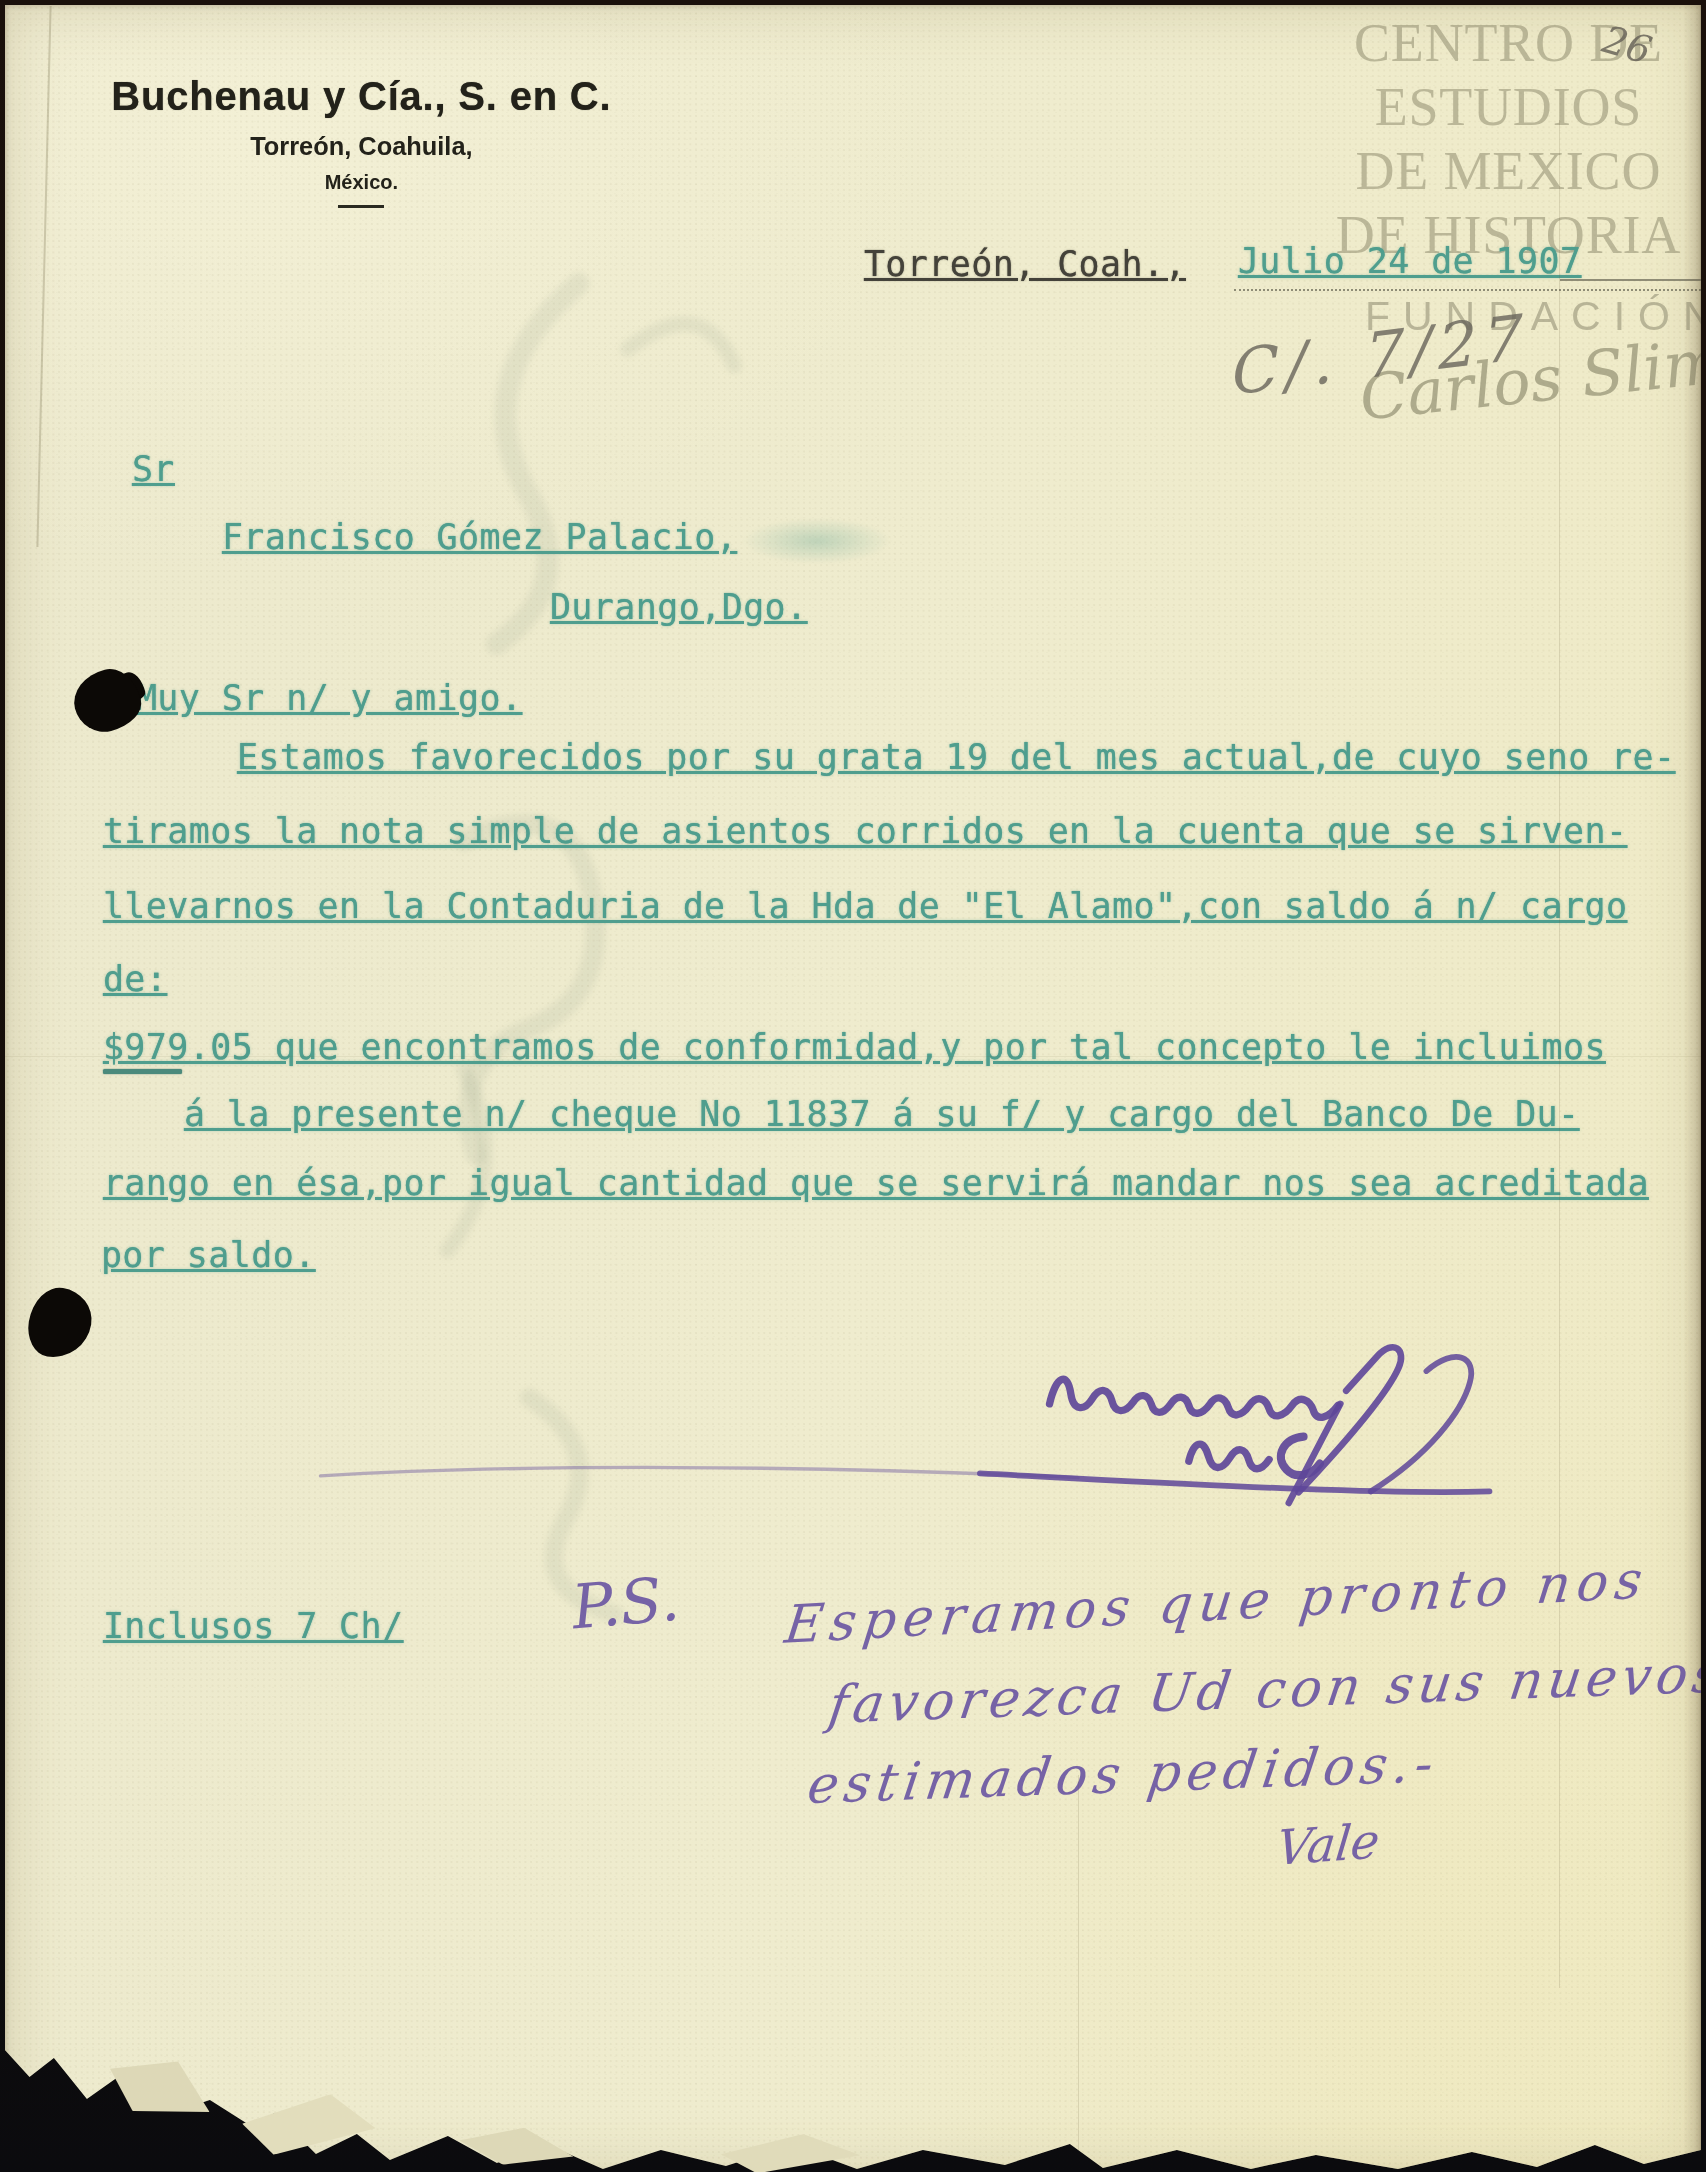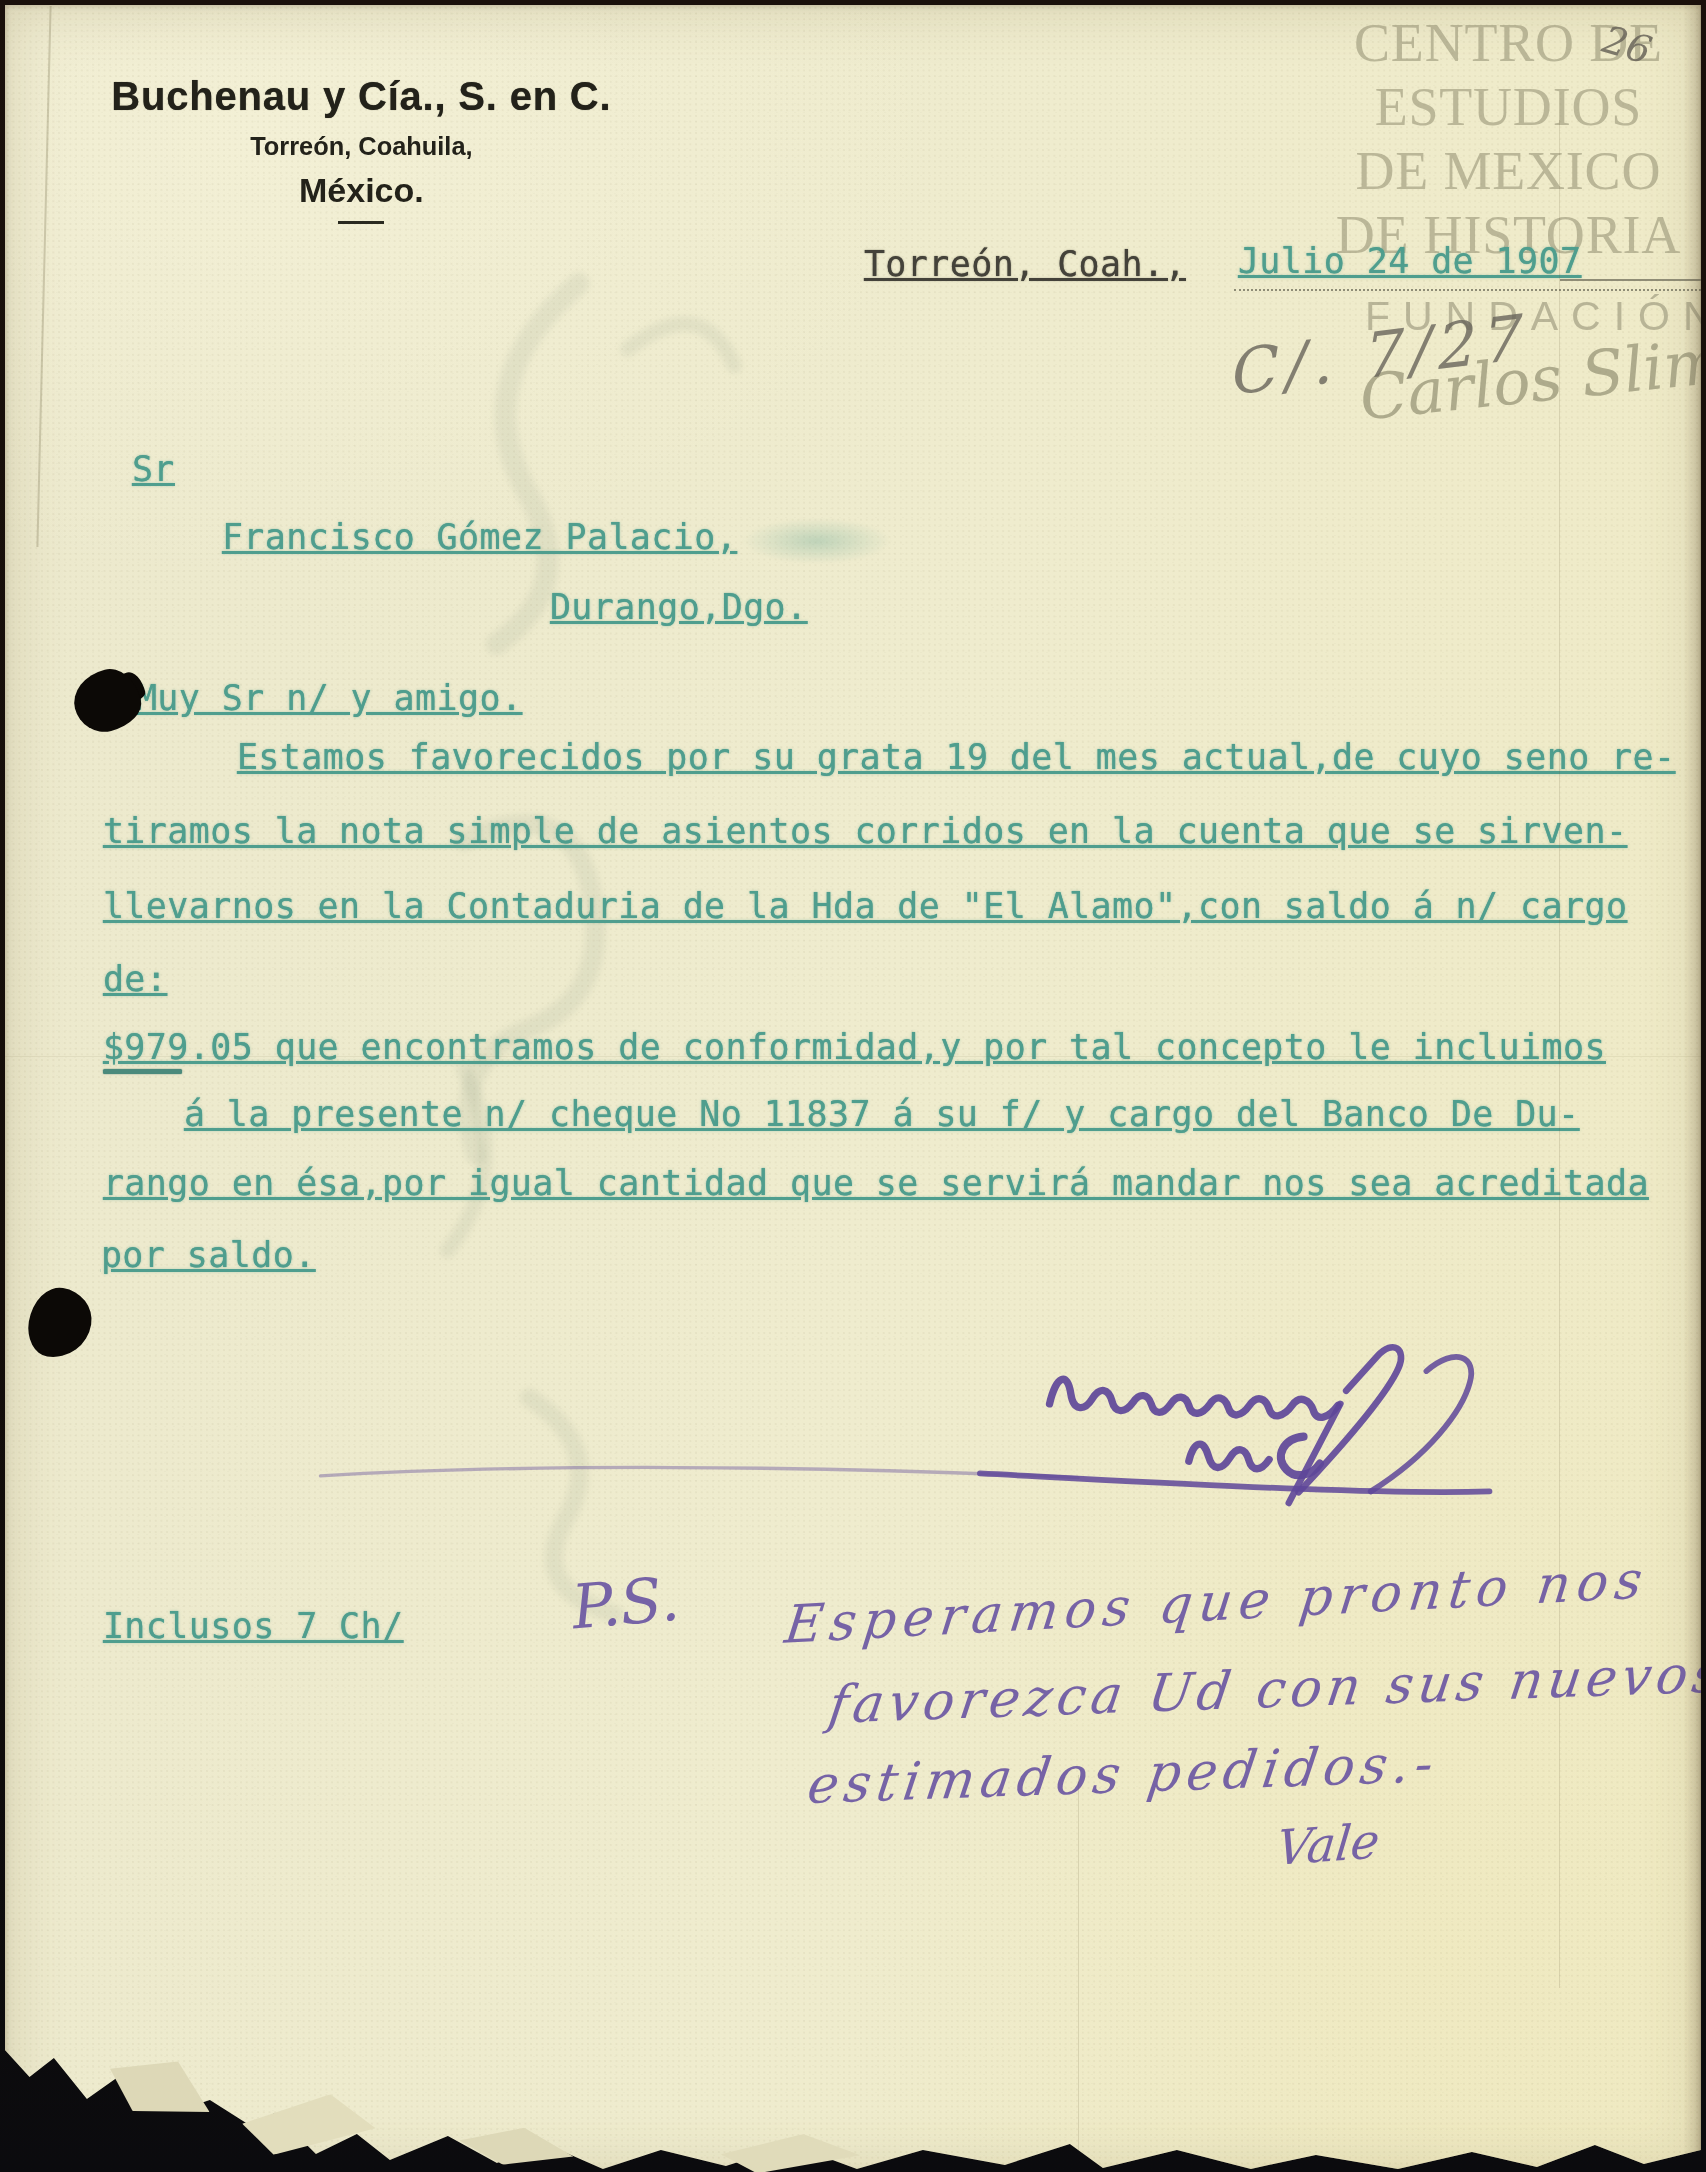--- a/index.html
+++ b/index.html
@@ -27,21 +27,21 @@
   
   .typed{position:absolute;font-family:"DejaVu Sans Mono", monospace;font-size:35px;
     line-height:1.1;color:#4f9e8e;white-space:pre;letter-spacing:0.4px;
     text-shadow:0 0 0.8px rgba(72,152,136,.85),0 0 3.3px rgba(72,152,136,.30);text-decoration:underline;}
   .typed-dark{color:#44423a;text-shadow:0 0 0.8px rgba(60,58,48,.8),0 0 2.5px rgba(60,58,48,.25);}
   
   .letterhead{position:absolute;left:74px;top:69px;width:565px;text-align:center;
     color:#23221a;font-family:Liberation Sans, sans-serif;font-weight:700;}
   .lh1{font-size:40px;letter-spacing:0.8px;text-shadow:0 0 0.8px rgba(20,20,10,.7);}
   .lh2{font-size:25.4px;margin-top:13px;}
-  .lh3{font-size:34px;margin-top:9.8px;}
+  .lh3{font-size:20px;margin-top:9.8px;}
   .lh-rule{width:46px;margin:11.5px auto 0;border-top:3.3px solid #2a2a20;}
   
   .wm{position:absolute;left:1305px;top:6.6px;width:397px;text-align:center;
     font-family:"Liberation Serif", serif;font-size:54px;line-height:64px;
     color:rgba(143,140,112,.55);letter-spacing:0.8px;}
   .wm-fund{position:absolute;left:1360px;top:288px;font-family:"Liberation Sans", sans-serif;
     font-size:41px;letter-spacing:13px;color:rgba(148,145,118,.60);}
   .wm-slim{position:absolute;left:1354px;top:338px;width:361px;font-family:"DejaVu Serif", serif;
     font-style:italic;font-size:62px;color:rgba(148,145,116,.72);transform:rotate(-6deg);white-space:nowrap;}
   

